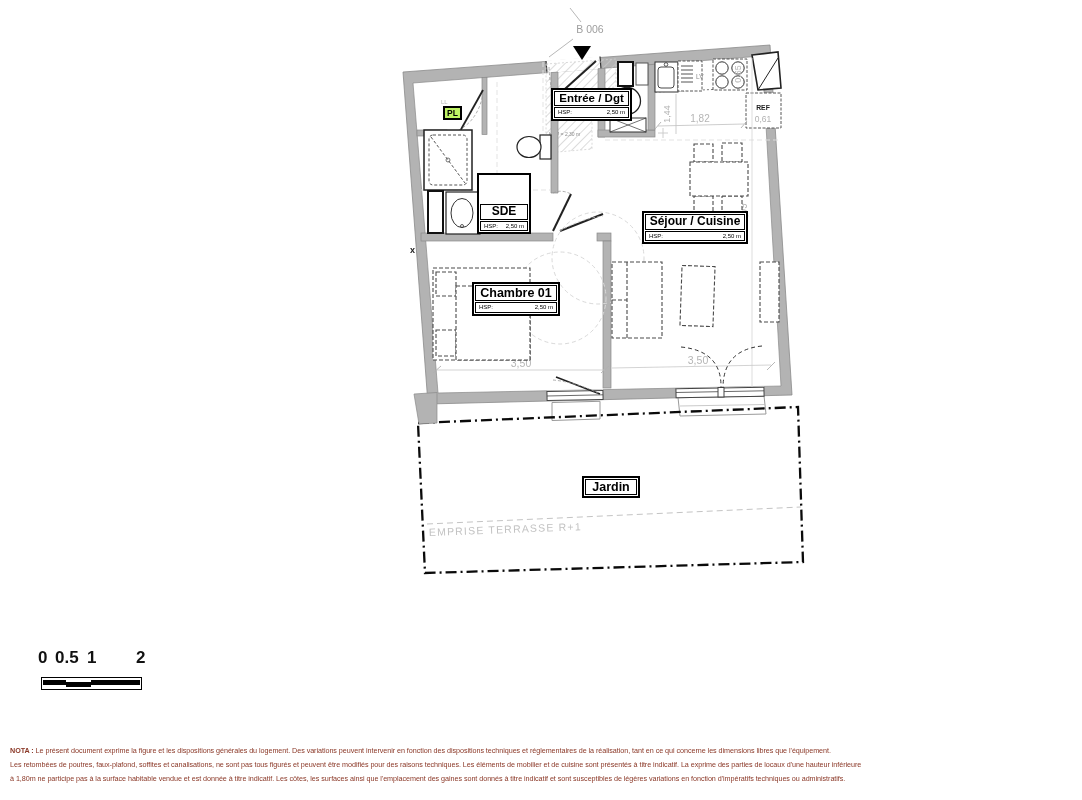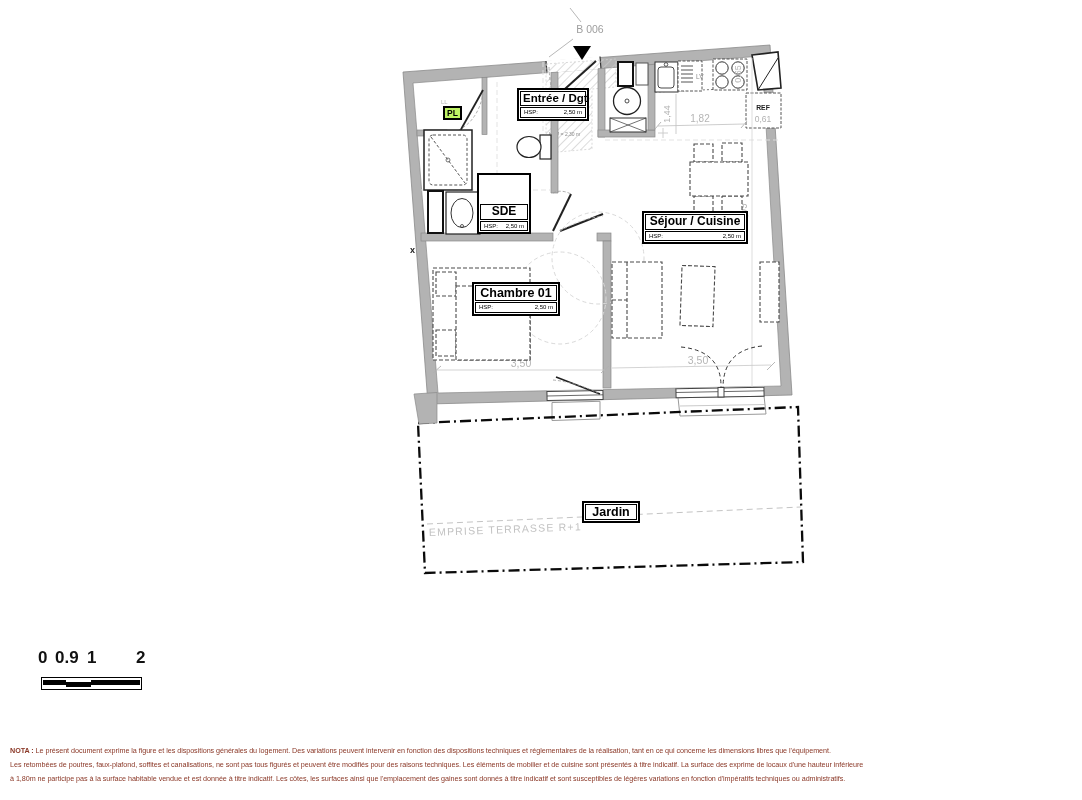--- a/index.html
+++ b/index.html
@@ -233,21 +233,21 @@
     <polygon points="676,388.1 764,386.4 764,395.7 676,397.9" fill="#fff"></polygon>
     <rect x="676" y="388" width="88" height="9" fill="none" stroke="#444" stroke-width="1" transform="rotate(-1.1 720 392)"></rect>
     <line x1="676" y1="392.5" x2="764" y2="390.8" stroke="#444" stroke-width="0.8"></line>
     <rect x="718" y="387.5" width="6" height="9.5" fill="#fff" stroke="#444" stroke-width="1"></rect>
     <path d="M681,347 Q722,351 721,388" fill="none" stroke="#333" stroke-width="1" stroke-dasharray="4 3"></path>
     <path d="M762,346 Q723,350 723,388" fill="none" stroke="#333" stroke-width="1" stroke-dasharray="4 3"></path>
   </g>
 </svg>
 
 
-<div class="room-label" style="left:517px;top:88px;width:72px;">
+<div class="room-label" style="left:551px;top:88px;width:81px;">
   <div class="title" style="font-size:11.5px;">Entrée / Dgt</div>
   <div class="hsp">
         <span>HSP:</span>
         <span>2,50 m</span>
       </div>
 </div>
 
 <div class="room-label" style="left:477px;top:173px;width:54px;">
   <div class="title" style="font-size:12px;margin-top:28px;">SDE</div>
   <div class="hsp">
@@ -265,39 +265,39 @@
 </div>
 
 <div class="room-label" style="left:472px;top:282px;width:88px;">
   <div class="title" style="font-size:12.5px;">Chambre 01</div>
   <div class="hsp">
         <span>HSP:</span>
         <span>2,50 m</span>
       </div>
 </div>
 
-<div class="room-label" style="left:582px;top:476px;width:58px;margin-top:25px;">
+<div class="room-label" style="left:582px;top:476px;width:58px;">
   <div class="title" style="font-size:12.5px;border-width:1px;">Jardin</div>
 </div>
 
 <div class="pl-label" style="left:443px;top:106px;">PL</div>
 
 
 <div class="scale-nums">
   <span style="left:2px;">0</span>
-  <span style="left:19px;">0.9</span>
+  <span style="left:19px;">0.5</span>
   <span style="left:51px;">1</span>
   <span style="left:100px;">2</span>
 </div>
 <div class="scale-bar">
   <div class="seg" style="left:1px;top:2px;width:23px;height:5px;"></div>
   <div class="seg" style="left:24px;bottom:2px;width:25px;height:5px;"></div>
   <div class="seg" style="left:49px;top:2px;width:49px;height:5px;"></div>
 </div>
 
 
 <div class="nota">
   <div class="line"><span class="hd">NOTA :</span><span> Le présent document exprime la figure et les dispositions générales du logement. Des variations peuvent intervenir en fonction des dispositions techniques et réglementaires de la réalisation, tant en ce qui concerne les dimensions libres que l'équipement.</span></div>
-  <div class="line">Les retombées de poutres, faux-plafond, soffites et canalisations, ne sont pas tous figurés et peuvent être modifiés pour des raisons techniques. Les éléments de mobilier et de cuisine sont présentés à titre indicatif. La surface des exprime de locaux d'une hauteur inférieure</div>
+  <div class="line">Les retombées de poutres, faux-plafond, soffites et canalisations, ne sont pas tous figurés et peuvent être modifiés pour des raisons techniques. Les éléments de mobilier et de cuisine sont présentés à titre indicatif. La exprime des parties de locaux d'une hauteur inférieure</div>
   <div class="line">à 1,80m ne participe pas à la surface habitable vendue et est donnée à titre indicatif. Les côtes, les surfaces ainsi que l'emplacement des gaines sont donnés à titre indicatif et sont susceptibles de légères variations en fonction d'impératifs techniques ou administratifs.</div>
 </div>
 
 </div>
 
 </body></html>

